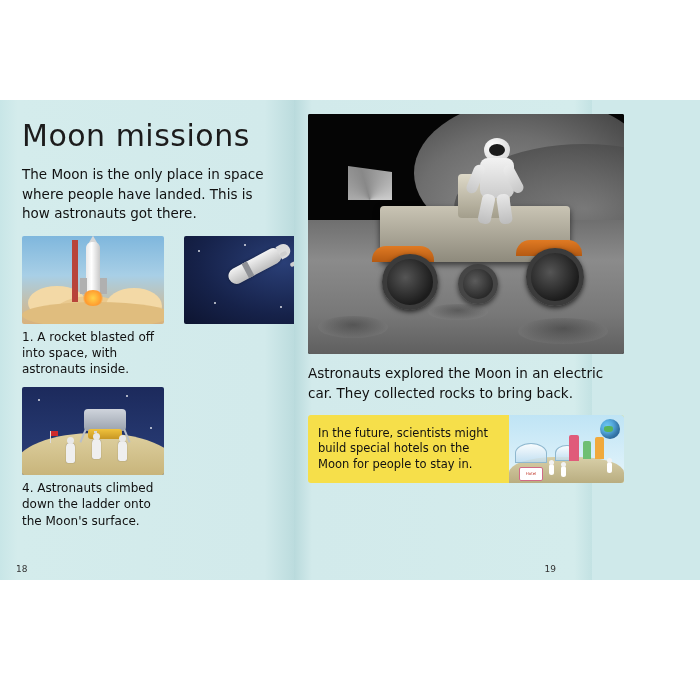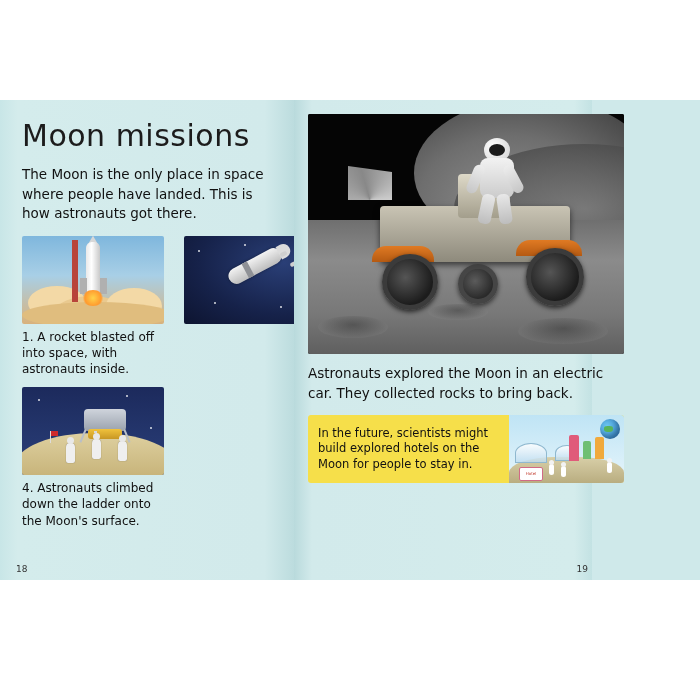--- a/index.html
+++ b/index.html
@@ -72,21 +72,21 @@
     color:#111;
     margin-top:5px;
   }
   .folio{
     position:absolute;
     bottom:6px;
     font-size:9px;
     color:#333;
   }
   .folio-left{left:16px;}
-  .folio-right{right:4px;text-align:right;}
+  .folio-right{right:36px;text-align:right;}
 
   
   .photo-main{
     width:316px;height:240px;
     border-radius:2px;
     overflow:hidden;
     position:relative;
     margin-left:0;
   }
   .cap-main{
@@ -469,21 +469,21 @@
         <div class="ab-arm" style="left:32px;top:26px;transform:rotate(-28deg);"></div>
         <div class="ab-leg" style="left:4px;top:56px;transform:rotate(12deg);"></div>
         <div class="ab-leg" style="left:22px;top:56px;transform:rotate(-8deg);"></div>
       </div>
     </div>
 
     <p class="cap-main">Astronauts explored the Moon in an electric car. They collected rocks to bring back.</p>
 
 
     <div class="yellow-box">
-      <div class="yellow-text">In the future, scientists might build explored hotels on the Moon for people to stay in.</div>
+      <div class="yellow-text">In the future, scientists might build special hotels on the Moon for people to stay in.</div>
       <div class="yellow-art">
         <div class="yb-sky"></div>
         <div class="yb-ground"></div>
         <div class="yb-earth"></div>
         <div class="yb-dome" style="left:6px;bottom:20px;width:30px;height:18px;"></div>
         <div class="yb-dome" style="left:46px;bottom:22px;width:22px;height:14px;"></div>
         <div class="yb-tower" style="left:60px;bottom:22px;width:10px;height:26px;"></div>
         <div class="yb-tower" style="left:74px;bottom:24px;width:8px;height:18px;background:#6fbf73;"></div>
         <div class="yb-tower" style="left:86px;bottom:24px;width:9px;height:22px;background:#f0a93c;"></div>
         <div class="yb-sign" style="left:10px;bottom:2px;">Hotel</div>

